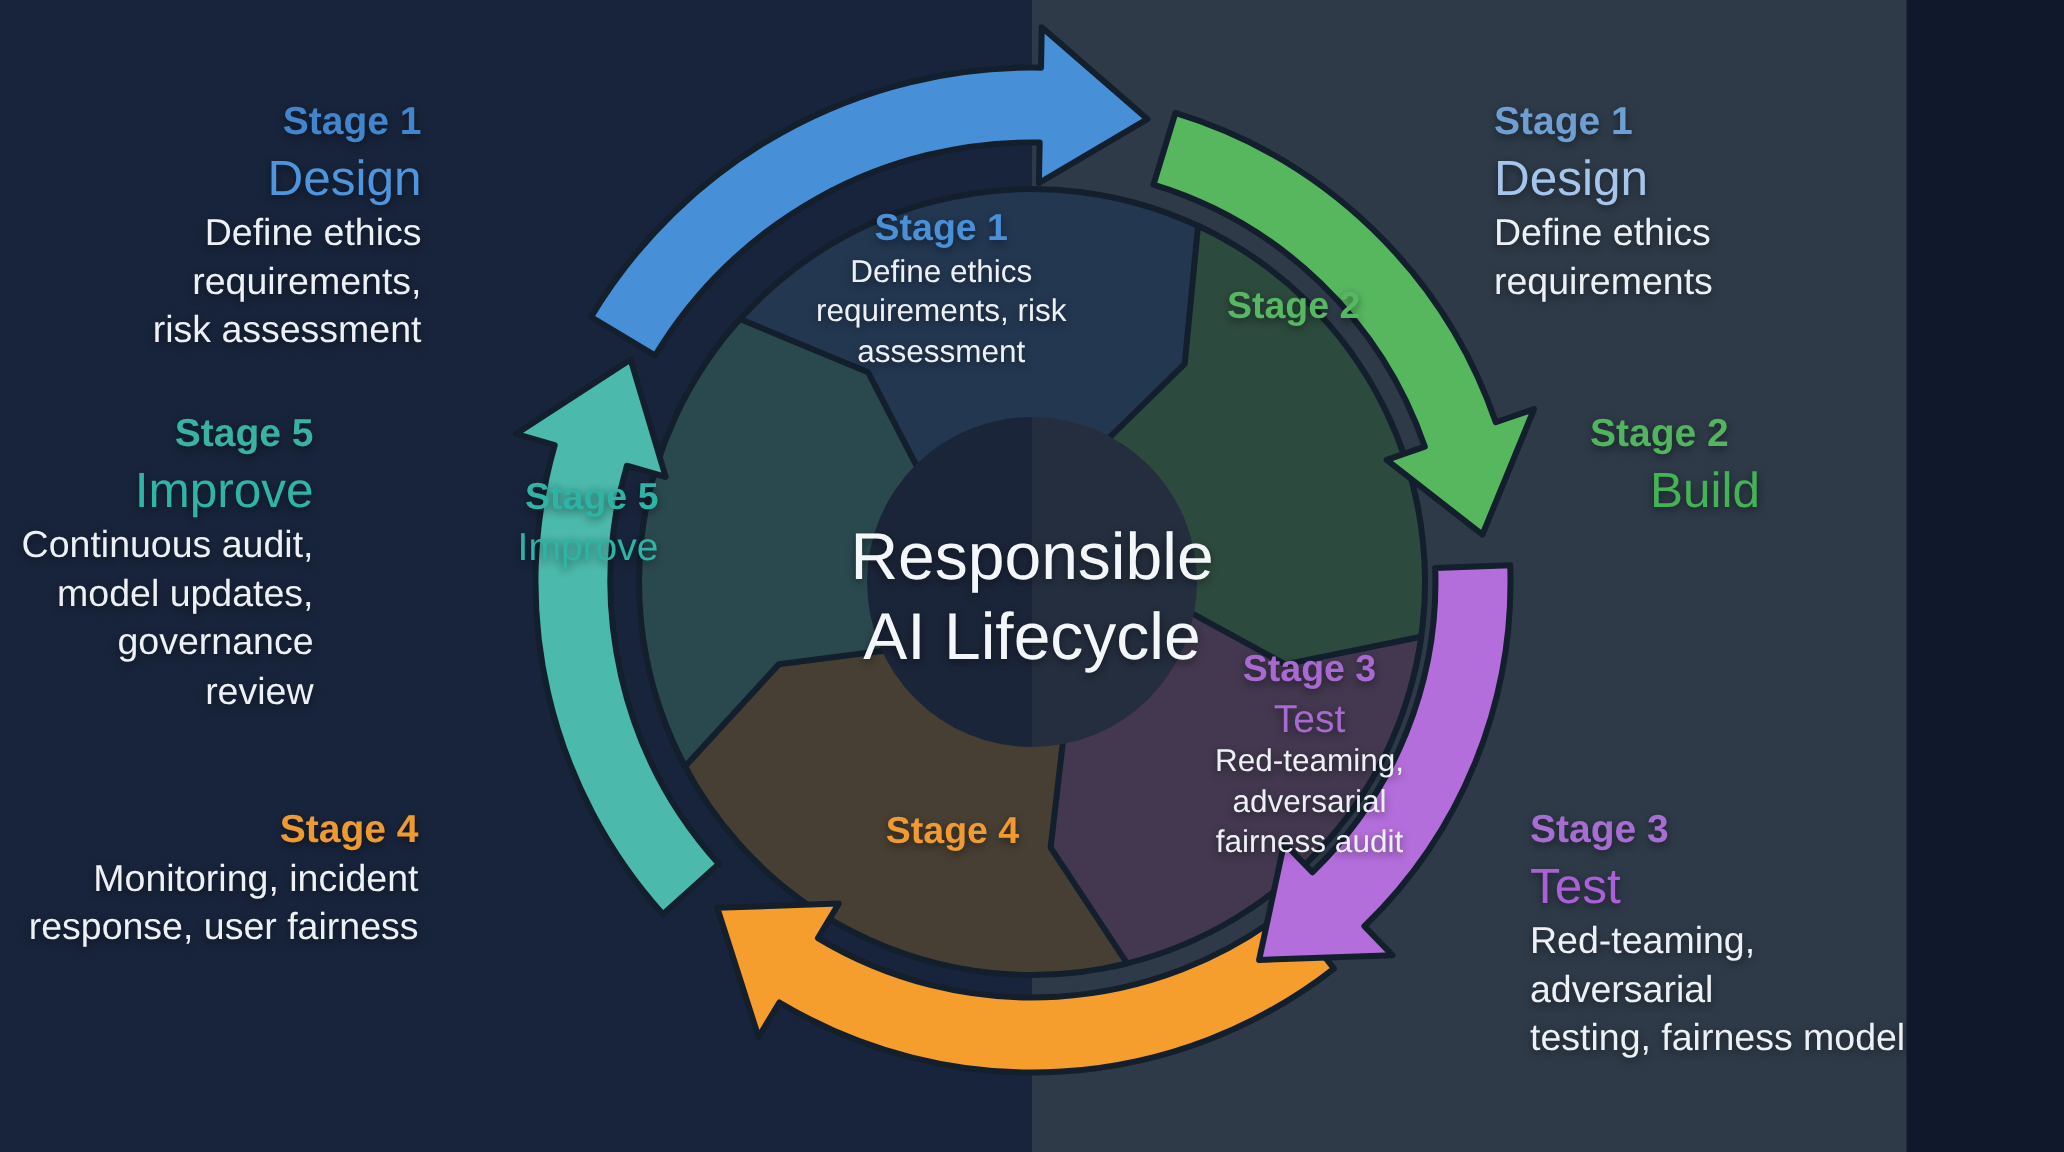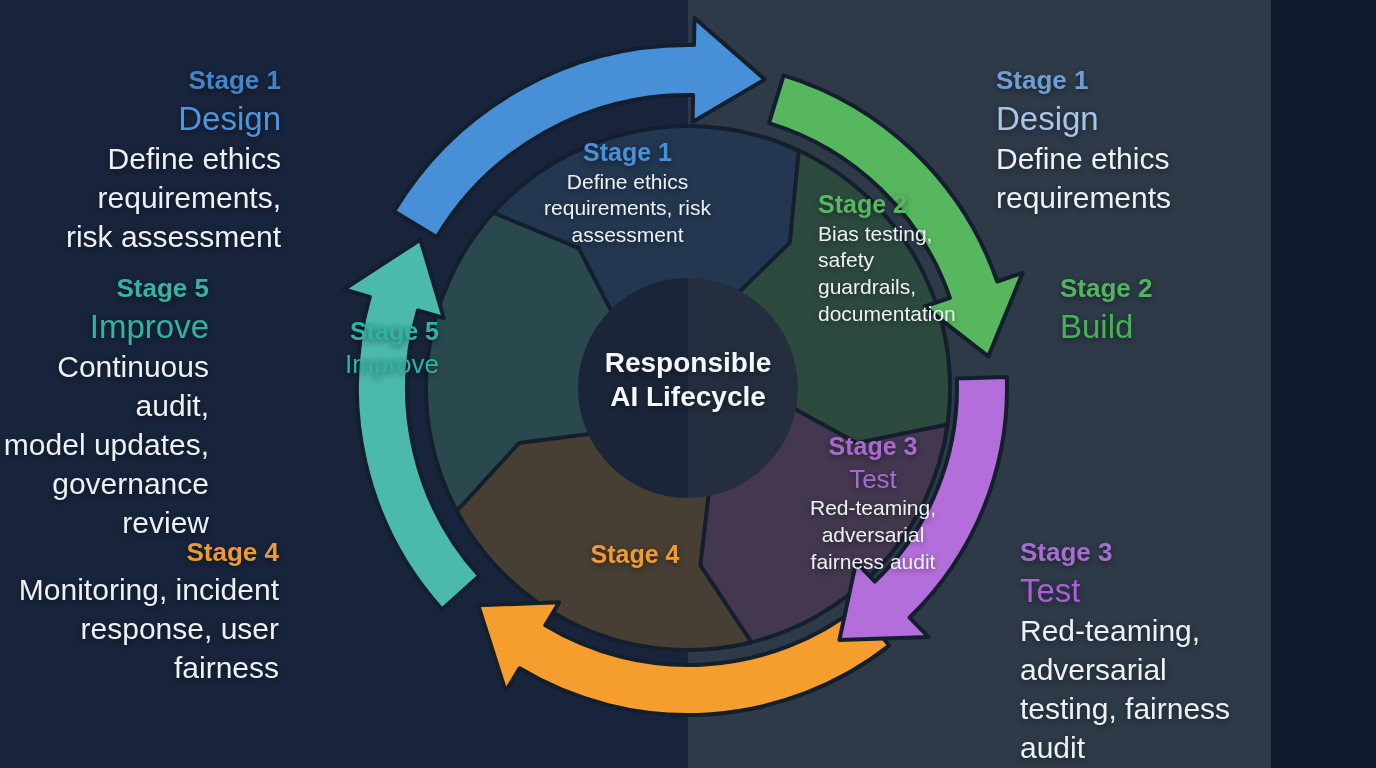--- a/index.html
+++ b/index.html
@@ -7,26 +7,26 @@
     position:relative;width:1271px;height:768px;overflow:hidden;
     font-family:"Liberation Sans", sans-serif;
   }
   .bg{position:absolute;top:0;height:768px;}
   #bg-left{left:0;width:688px;}
   #bg-right{left:688px;width:688px;}
   #ring-svg{position:absolute;left:0;top:0;}
   .txt{position:absolute;text-shadow:0 2px 6px rgba(0,0,0,.45);}
   .stage-label{font-size:26px;font-weight:600;line-height:1.3;}
   .stage-name{font-size:33px;font-weight:400;line-height:1.25;}
-  .stage-desc{font-size:30px;color:#edf1f6;line-height:1.3;white-space:pre-line;}
+  .stage-desc{font-size:25px;color:#edf1f6;line-height:1.3;white-space:pre-line;}
   .inner .stage-label{font-size:25px;}
   .inner .stage-name{font-size:26px;}
   .inner .stage-desc{font-size:21px;line-height:1.28;}
   #center-title{
-    font-size:28px;font-weight:700;color:#f4f7fa;line-height:1.2;
+    font-size:44px;font-weight:400;color:#f4f7fa;line-height:1.2;
     text-align:center;white-space:pre-line;
   }
 </style>
 </head>
 <body>
 
 <div id="canvas">
 
   <div id="bg-left" class="bg" style="background-color: rgb(24, 36, 59);"></div>
   <div id="bg-right" class="bg" style="background-color: rgb(46, 58, 72);"></div>
@@ -69,44 +69,40 @@
 
   <div class="txt" style="left:996px;top:64px;">
     <div class="stage-label" style="color: rgb(111, 159, 210);">Stage 1</div>
     <div class="stage-name" style="color: rgb(165, 198, 234);">Design</div>
     <div class="stage-desc">Define ethics
 requirements</div>
   </div>
 
   <div class="txt" style="left:1060px;top:272px;">
     <div class="stage-label" style="color: rgb(82, 180, 95);">Stage 2</div>
-    <div class="stage-name" style="color: rgb(67, 179, 85);">Build</div>
+    <div class="stage-name" style="color: rgb(67, 179, 85); margin-left: 40px;">Build</div>
     <div class="stage-desc"></div>
   </div>
 
   <div class="txt" style="left:1020px;top:536px;">
     <div class="stage-label" style="color: rgb(167, 110, 210);">Stage 3</div>
     <div class="stage-name" style="color: rgb(171, 95, 216);">Test</div>
     <div class="stage-desc">Red-teaming, adversarial
-testing, fairness audit</div>
+testing, fairness model</div>
   </div>
 
   <div class="txt inner" style="left:505px;top:136px;width:245px;text-align:center;">
     <div class="stage-label" style="color: rgb(74, 144, 217);">Stage 1</div>
     <div class="stage-desc">Define ethics
 requirements, risk
 assessment</div>
   </div>
 
   <div class="txt inner" style="left:818px;top:188px;width:210px;text-align:left;">
     <div class="stage-label" style="color: rgb(87, 183, 99);">Stage 2</div>
-    <div class="stage-desc">Bias testing,
-safety
-guardrails,
-documentation</div>
   </div>
 
   <div class="txt inner" style="left:768px;top:430px;width:210px;text-align:center;">
     <div class="stage-label" style="color: rgb(168, 105, 209);">Stage 3</div>
     <div class="stage-name" style="color: rgb(168, 105, 209);">Test</div>
     <div class="stage-desc">Red-teaming,
 adversarial
 fairness audit</div>
   </div>
 

